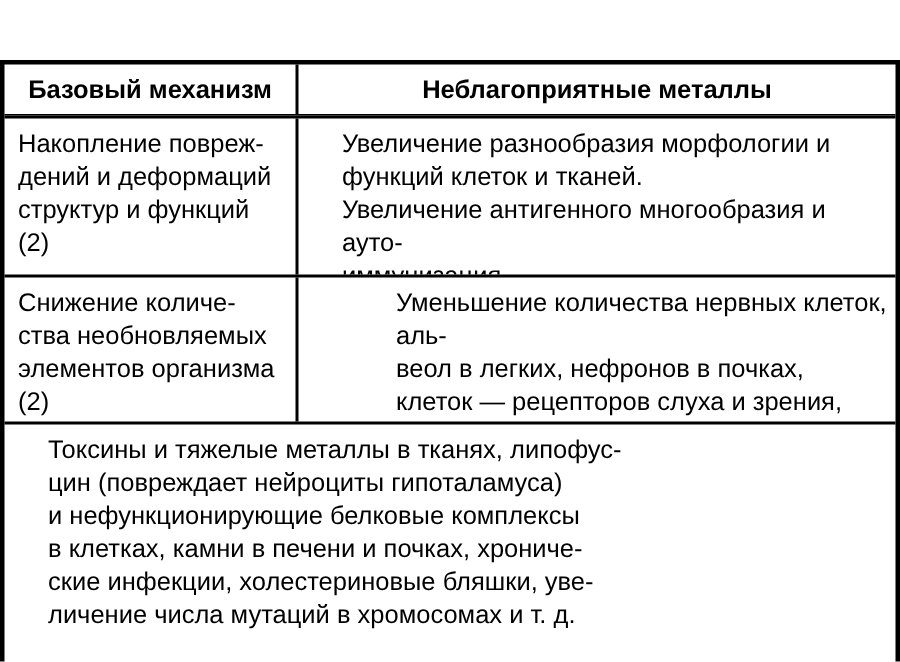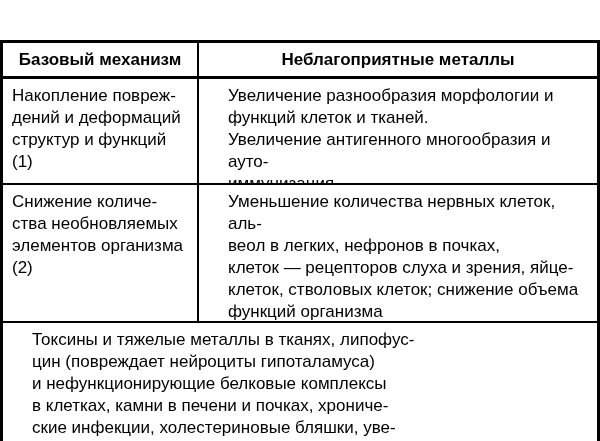--- a/index.html
+++ b/index.html
@@ -13,21 +13,21 @@
     width: 600px; height: 441px;
     border: 3px solid #000000;
     display: flex; flex-direction: column;
     background: #ffffff;
     margin-top: 40px;
   }
   .row { display: flex; flex: none; border-top: 2px solid #000000; }
   .row:first-child { border-top: none; }
   .row-header  { height: 34px; border-bottom: 1px solid #000000; }
   .row-1 { height: 106px; }
-  .row-2 { height: 138px; }
+  .row-2 { height: 98px; gap: 36px; }
   .row-3 { flex: 1 1 auto; }
   .cell {
     overflow: hidden;
     font-size: 17px;
     line-height: 22px;
     white-space: pre-line;
     padding: 6px 4px 2px 9px;
   }
   .cell-left  { width: 196px; flex: none; border-right: 2px solid #000000; }
   .cell-right { flex: 1 1 auto; padding-left: 29px; }
@@ -46,21 +46,21 @@
 
   <div class="row row-header">
     <div class="cell cell-left">Базовый механизм</div>
     <div class="cell cell-right">Неблагоприятные металлы</div>
   </div>
 
   <div class="row row-1">
     <div class="cell cell-left">Накопление повреж-
 дений и деформаций
 структур и функций
-(1)</div>
+(2)</div>
     <div class="cell cell-right">Увеличение разнообразия морфологии и
 функций клеток и тканей.
 Увеличение антигенного многообразия и ауто-
 иммунизация</div>
   </div>
 
   <div class="row row-2">
     <div class="cell cell-left">Снижение количе-
 ства необновляемых
 элементов организма

